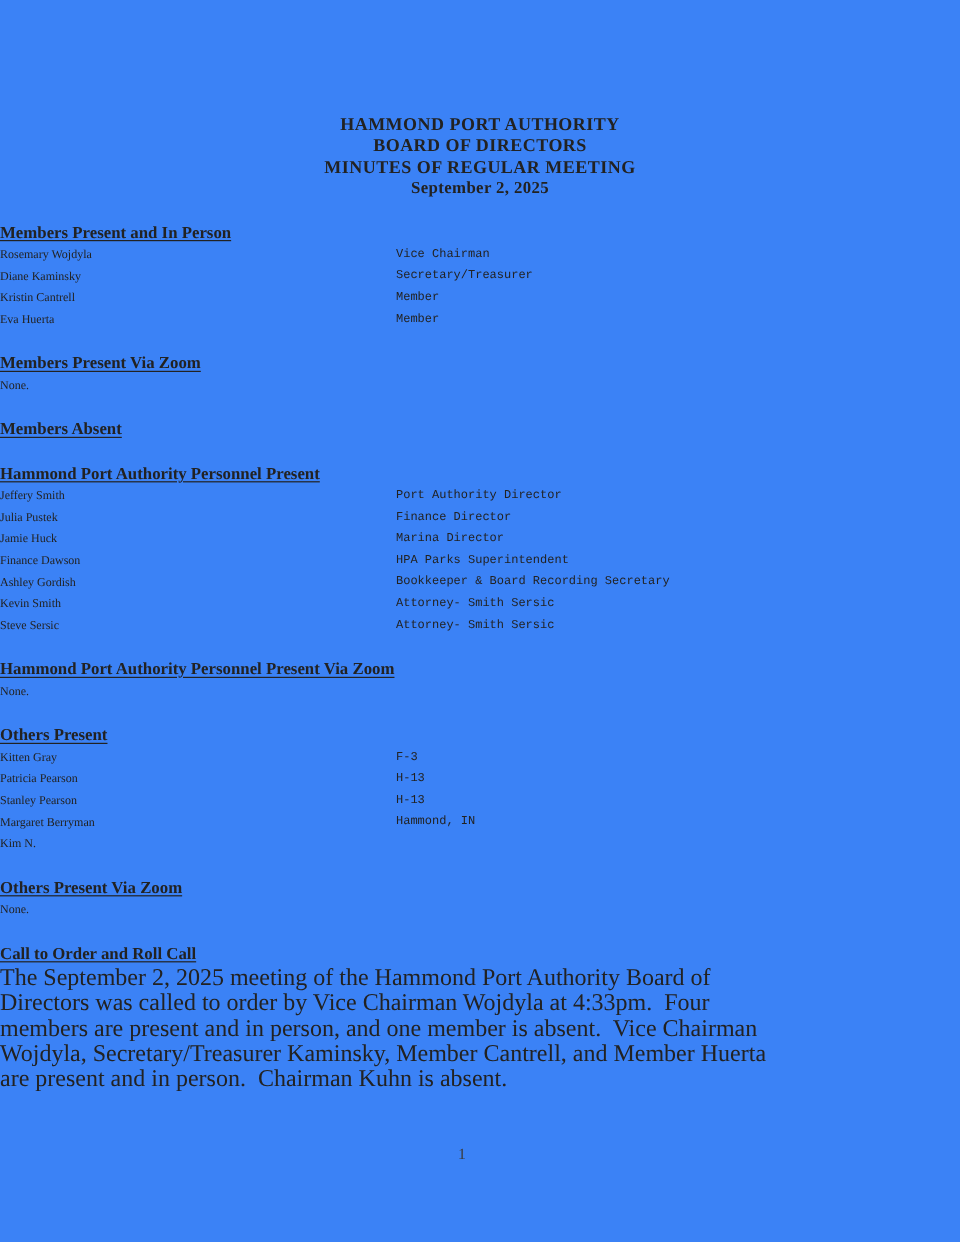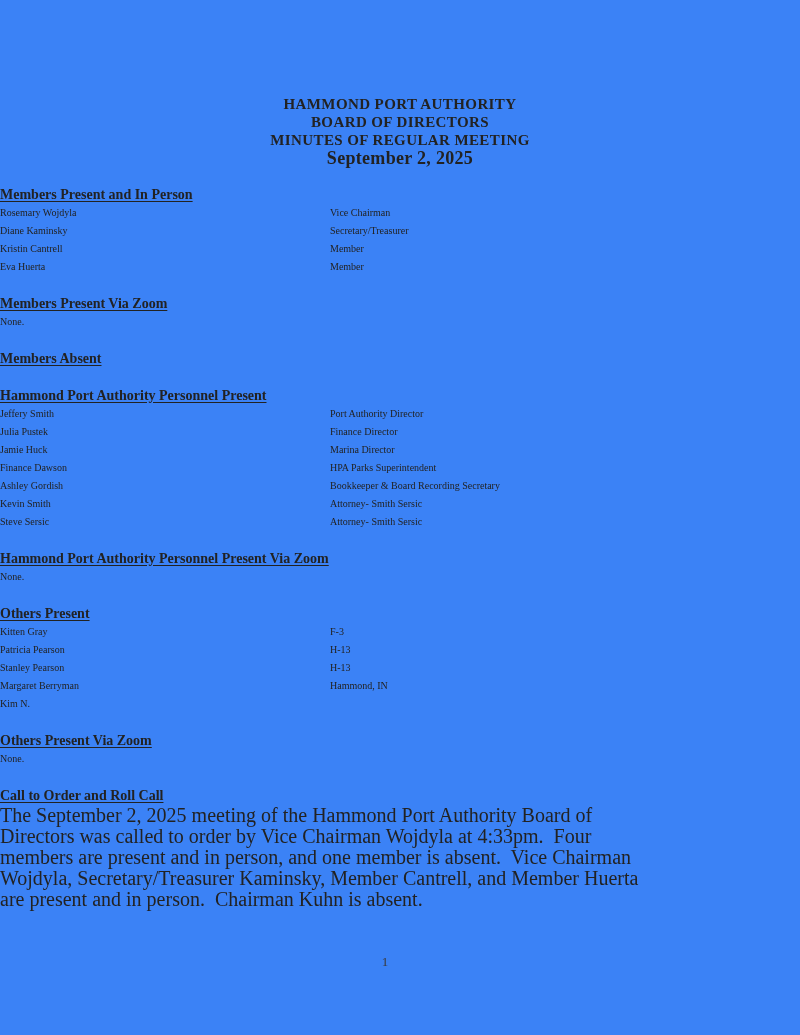--- a/index.html
+++ b/index.html
@@ -20,21 +20,21 @@
     padding-top: 95px;
     text-align: center;
     font-weight: bold;
   }
   .doc-header .t-main {
     font-size: 15px;
     line-height: 18px;
     letter-spacing: 0.4px;
   }
   .doc-header .t-sub {
-    font-size: 18px;
+    font-size: 14px;
     line-height: 18px;
     letter-spacing: 0.3px;
   }
   .content {
     margin-right: 58px;
   }
   .section {
     margin-top: 19px;
   }
   .heading {
@@ -49,20 +49,21 @@
     display: flex;
     font-size: 10px;
     line-height: 18px;
   }
   .row .name {
     width: 330px;
     flex-shrink: 0;
   }
   .row .title {
     flex: 1;
+    font-family: Liberation Mono, monospace;
   }
   .para {
     font-size: 20px;
     line-height: 21px;
     width: 655px;
     white-space: pre-wrap;
     margin: 0;
   }
   .page-footer {
     position: absolute;

